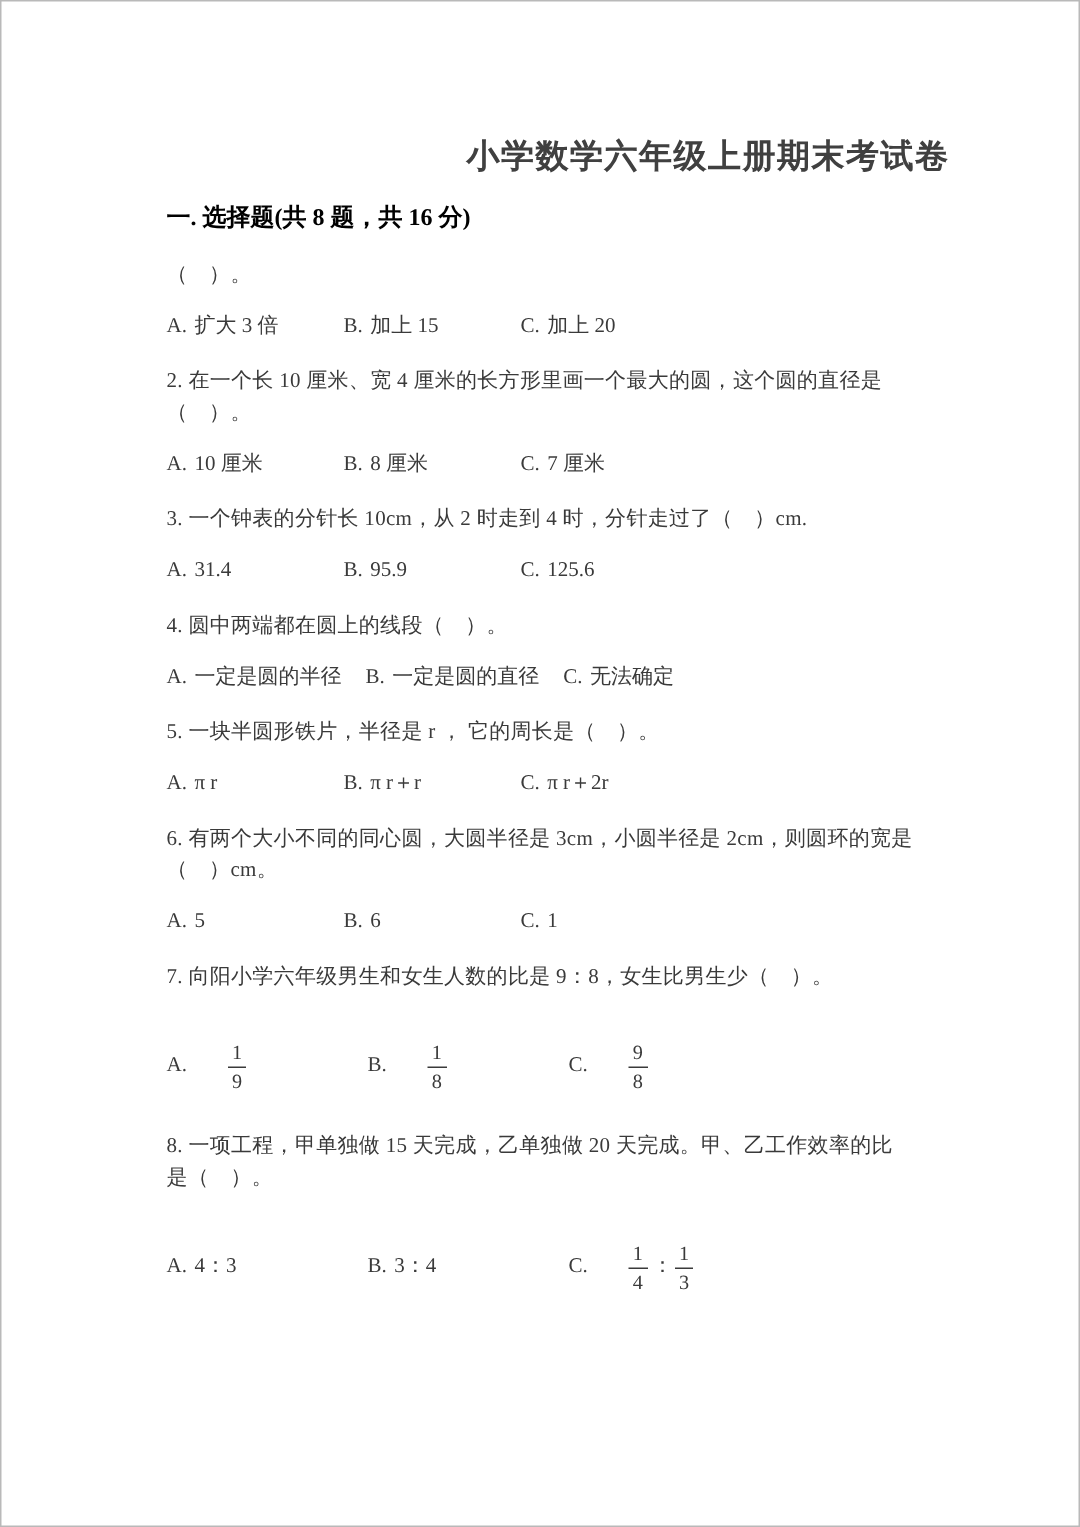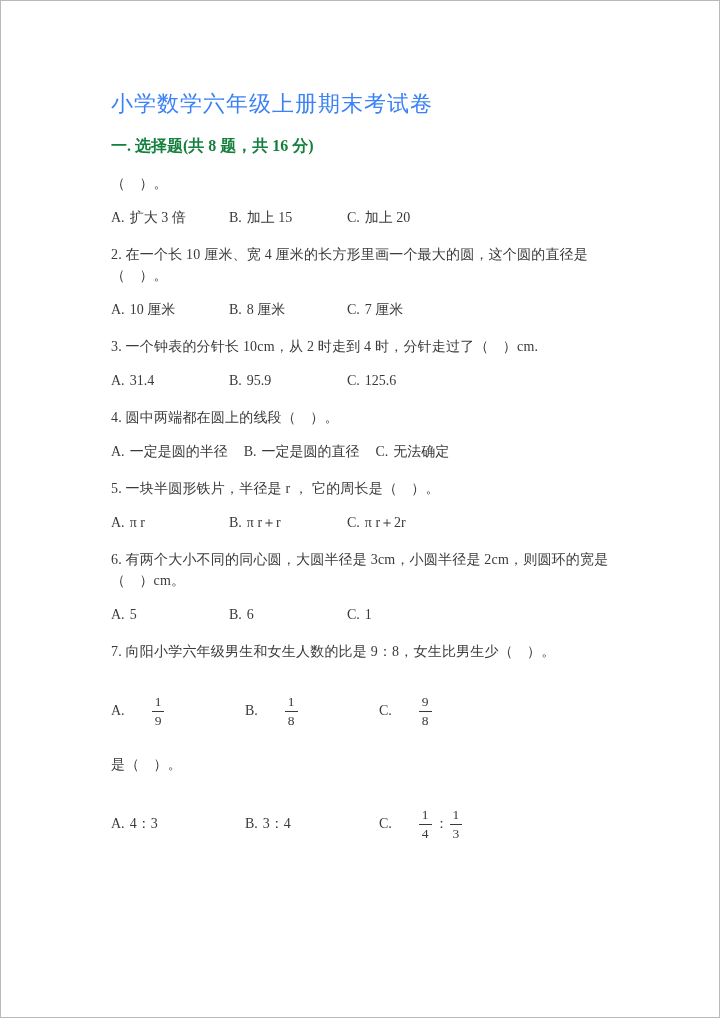--- a/index.html
+++ b/index.html
@@ -10,33 +10,33 @@
     box-sizing: border-box;
     background: #ffffff;
     border: 1px solid #b9b9b9;
     font-family: "Liberation Serif", "DejaVu Serif", serif;
     color: #3a3a3a;
     padding: 88px 86px 0 110px;
     overflow: hidden;
   }
   .title {
     font-size: 22px;
-    font-weight: normal;
-    text-align: left;
+    font-weight: bold;
+    text-align: right;
     margin: 0;
     line-height: 30px;
     letter-spacing: 1px;
-    color: #3b82f6;
+    color: #404040;
   }
   .section-heading {
     font-size: 16px;
     font-weight: bold;
     margin: 16px 0;
     line-height: 22px;
-    color: #15803d;
+    color: #000000;
   }
   .question { margin-bottom: 16px; }
   .q-line {
     font-size: 14px;
     line-height: 21px;
     letter-spacing: 0.2px;
     white-space: nowrap;
   }
   .options {
     display: flex;
@@ -199,20 +199,21 @@
           <span class="option">
             <span class="option-label">C.</span>
             <span class="frac">
               <span class="num">9</span>
               <span class="den">8</span>
             </span>
           </span>
         </div>
       </div>
       <div class="question">
+        <div class="q-line">8. 一项工程，甲单独做 15 天完成，乙单独做 20 天完成。甲、乙工作效率的比</div>
         <div class="q-line">是（　）。</div>
         <div class="options options-frac">
           <span class="option">
             <span class="option-label">A.</span>
             <span class="option-text">4：3</span>
           </span>
           <span class="option">
             <span class="option-label">B.</span>
             <span class="option-text">3：4</span>
           </span>

